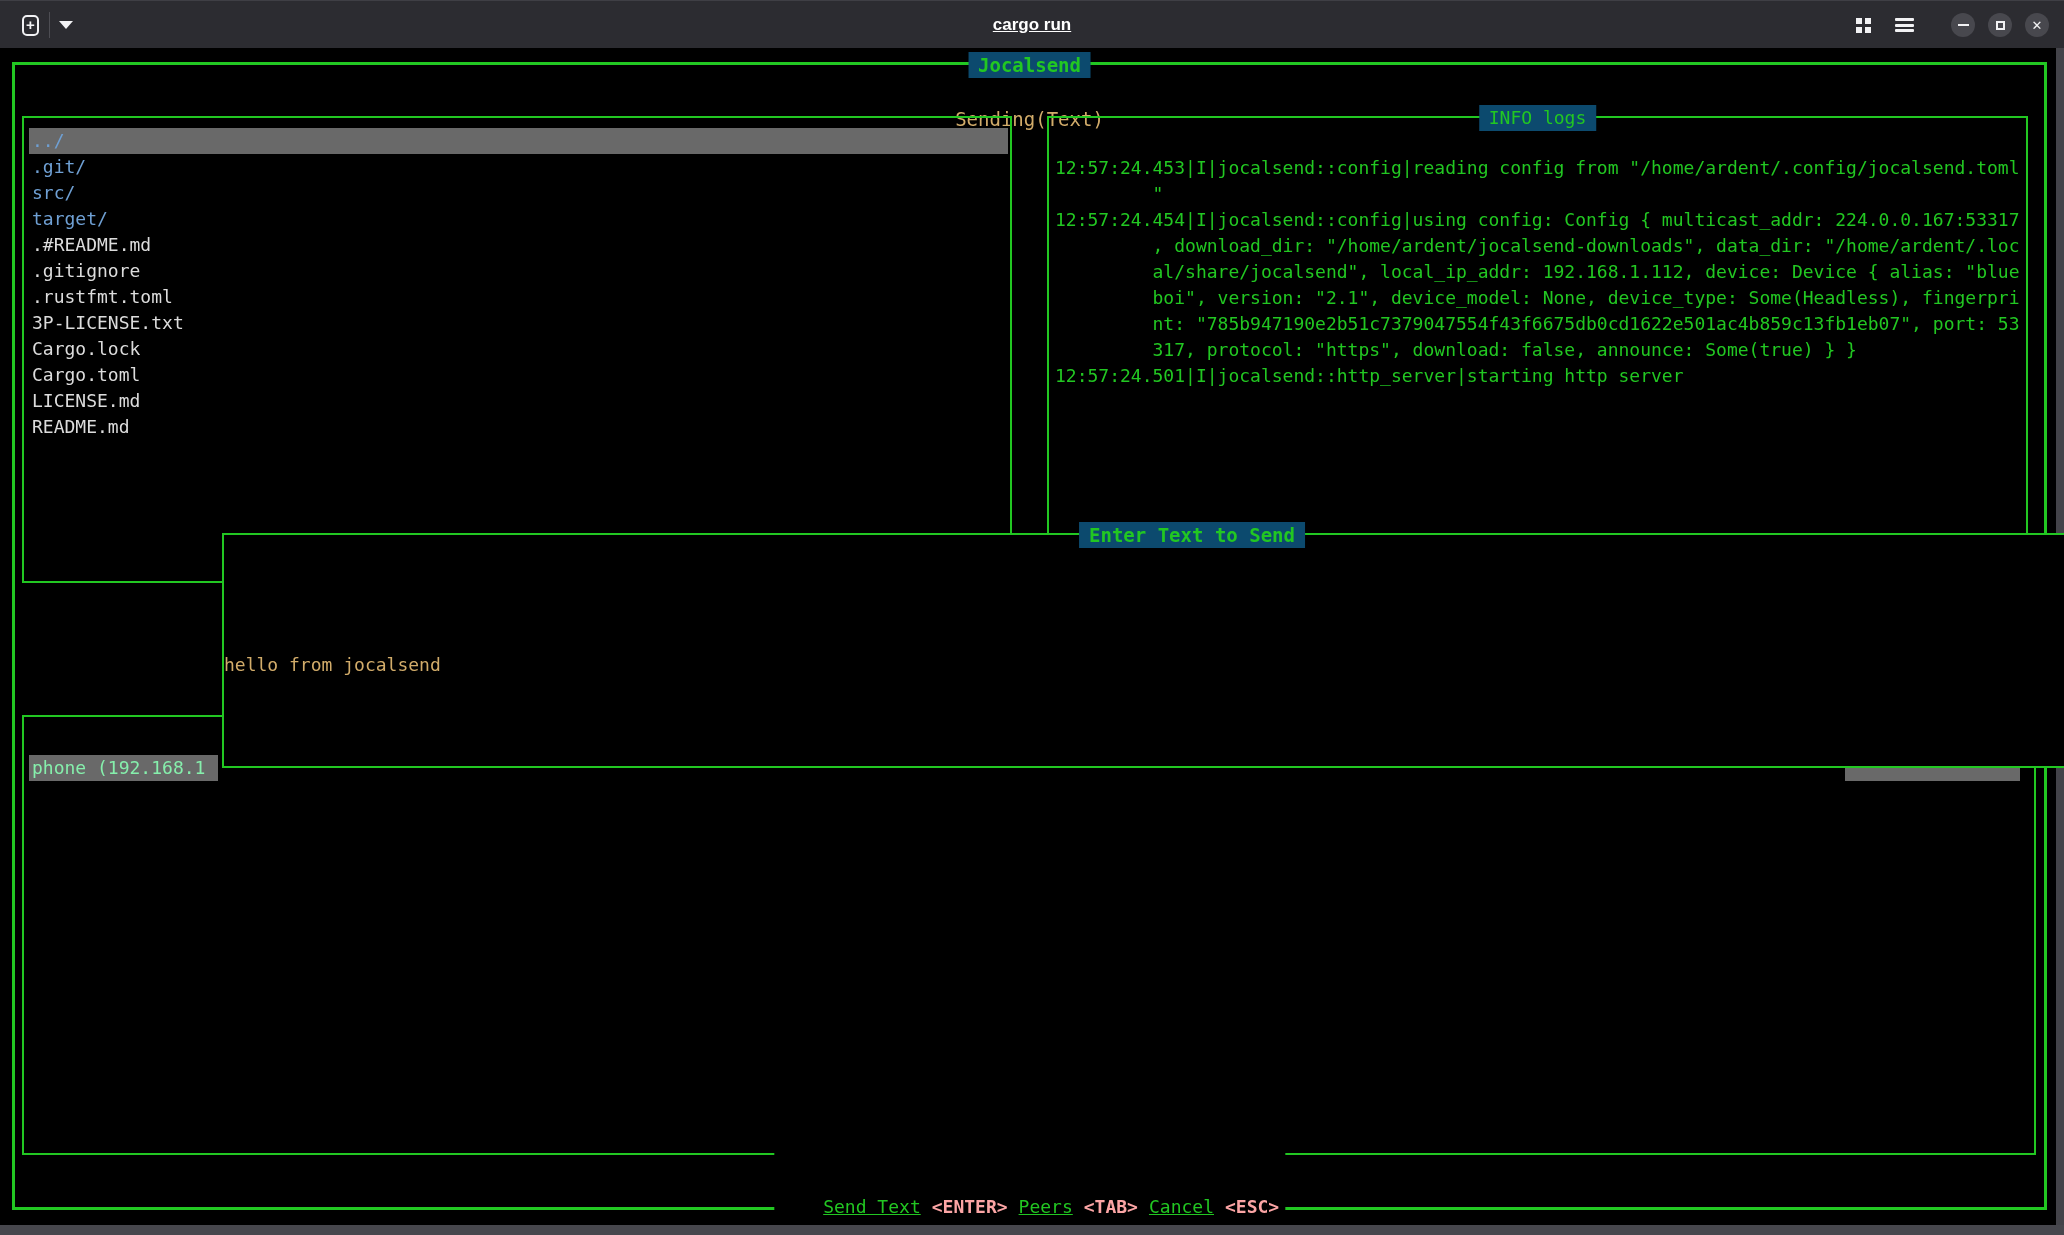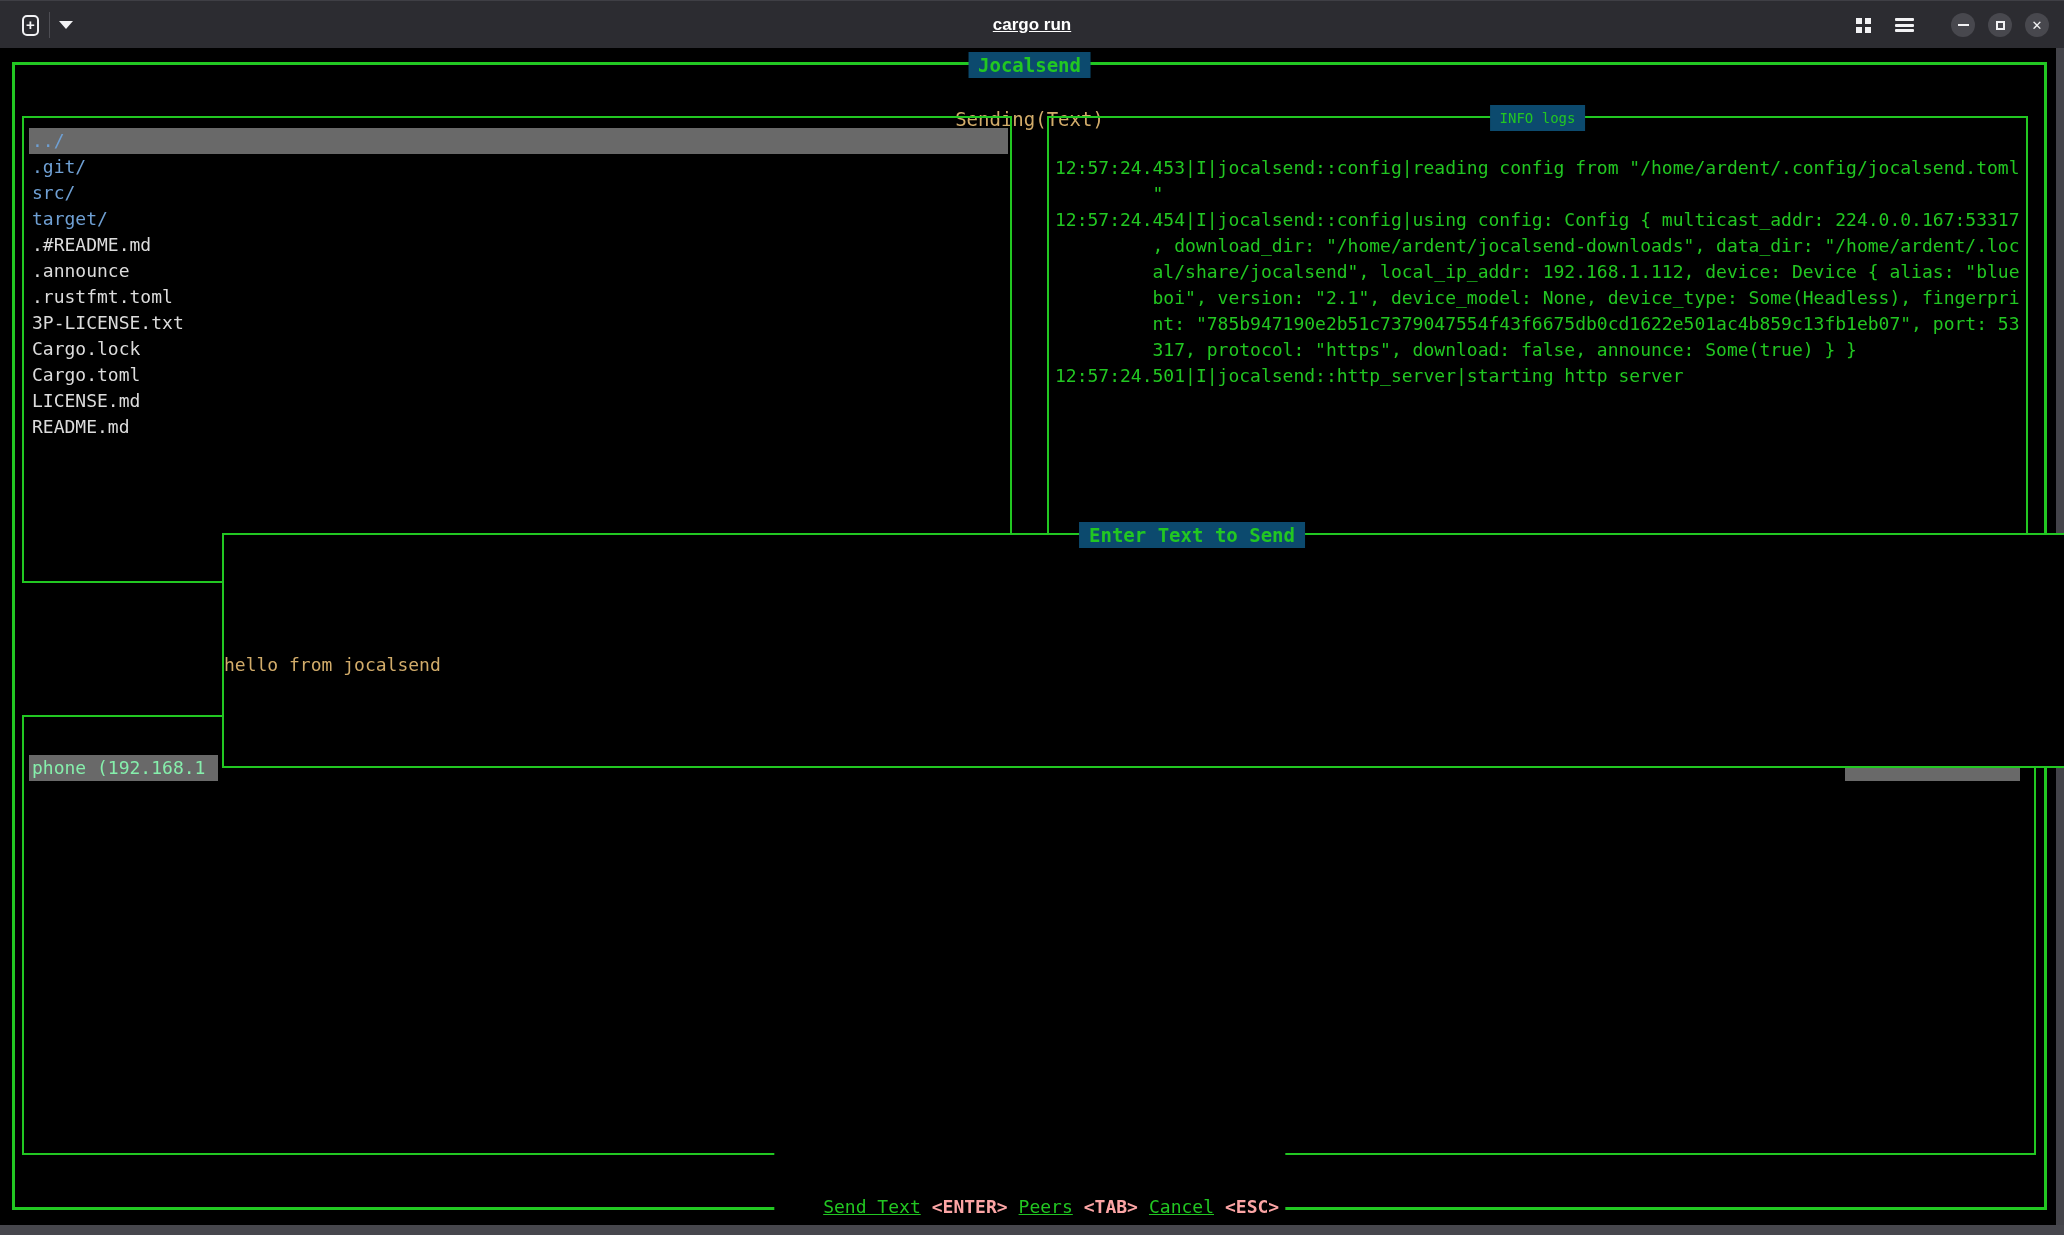--- a/index.html
+++ b/index.html
@@ -57,21 +57,21 @@
   }
   .tui-frame {
     position:absolute; left:12px; top:62px; width:2035px; height:1148px;
     border:3px solid var(--green);
   }
   .border-title {
     position:absolute; top:-13px; left:50%; transform:translateX(-50%);
     background:#0c4a6e; padding:0 10px; color:var(--green);
     font:bold 19px/26px "DejaVu Sans Mono", monospace; white-space:pre;
   }
-  .border-title.regular { font-weight:normal; font-size:14px; }
+  .border-title.regular { font-weight:normal; font-size:18px; }
   .app-status {
     position:absolute; top:13px; left:0; right:0; text-align:center;
     color:var(--tan); font:19px/26px "DejaVu Sans Mono", monospace;margin-top:28px;
   }
 
   .panel { position:absolute; border:2px solid var(--green); }
   .panel-files { left:7px;  top:51px;  width:990px; height:467px; }
   .panel-logs  { left:1032px; top:51px; width:981px; height:467px; }
   .panel-peers { left:7px; top:650px; width:2014px; height:440px; }
 
@@ -163,21 +163,21 @@
     <div class="app-status">Sending(Text)</div>
 
     <div class="panel panel-files">
       <div class="file-rows">
 
       <div class="file-row dir selected">../</div>
           <div class="file-row dir">.git/</div>
           <div class="file-row dir">src/</div>
           <div class="file-row dir">target/</div>
           <div class="file-row file">.#README.md</div>
-          <div class="file-row file">.announce</div>
+          <div class="file-row file">.gitignore</div>
           <div class="file-row file">.rustfmt.toml</div>
           <div class="file-row file">3P-LICENSE.txt</div>
           <div class="file-row file">Cargo.lock</div>
           <div class="file-row file">Cargo.toml</div>
           <div class="file-row file">LICENSE.md</div>
           <div class="file-row file">README.md</div>
         </div>
     </div>
 
     <div class="panel panel-logs">

